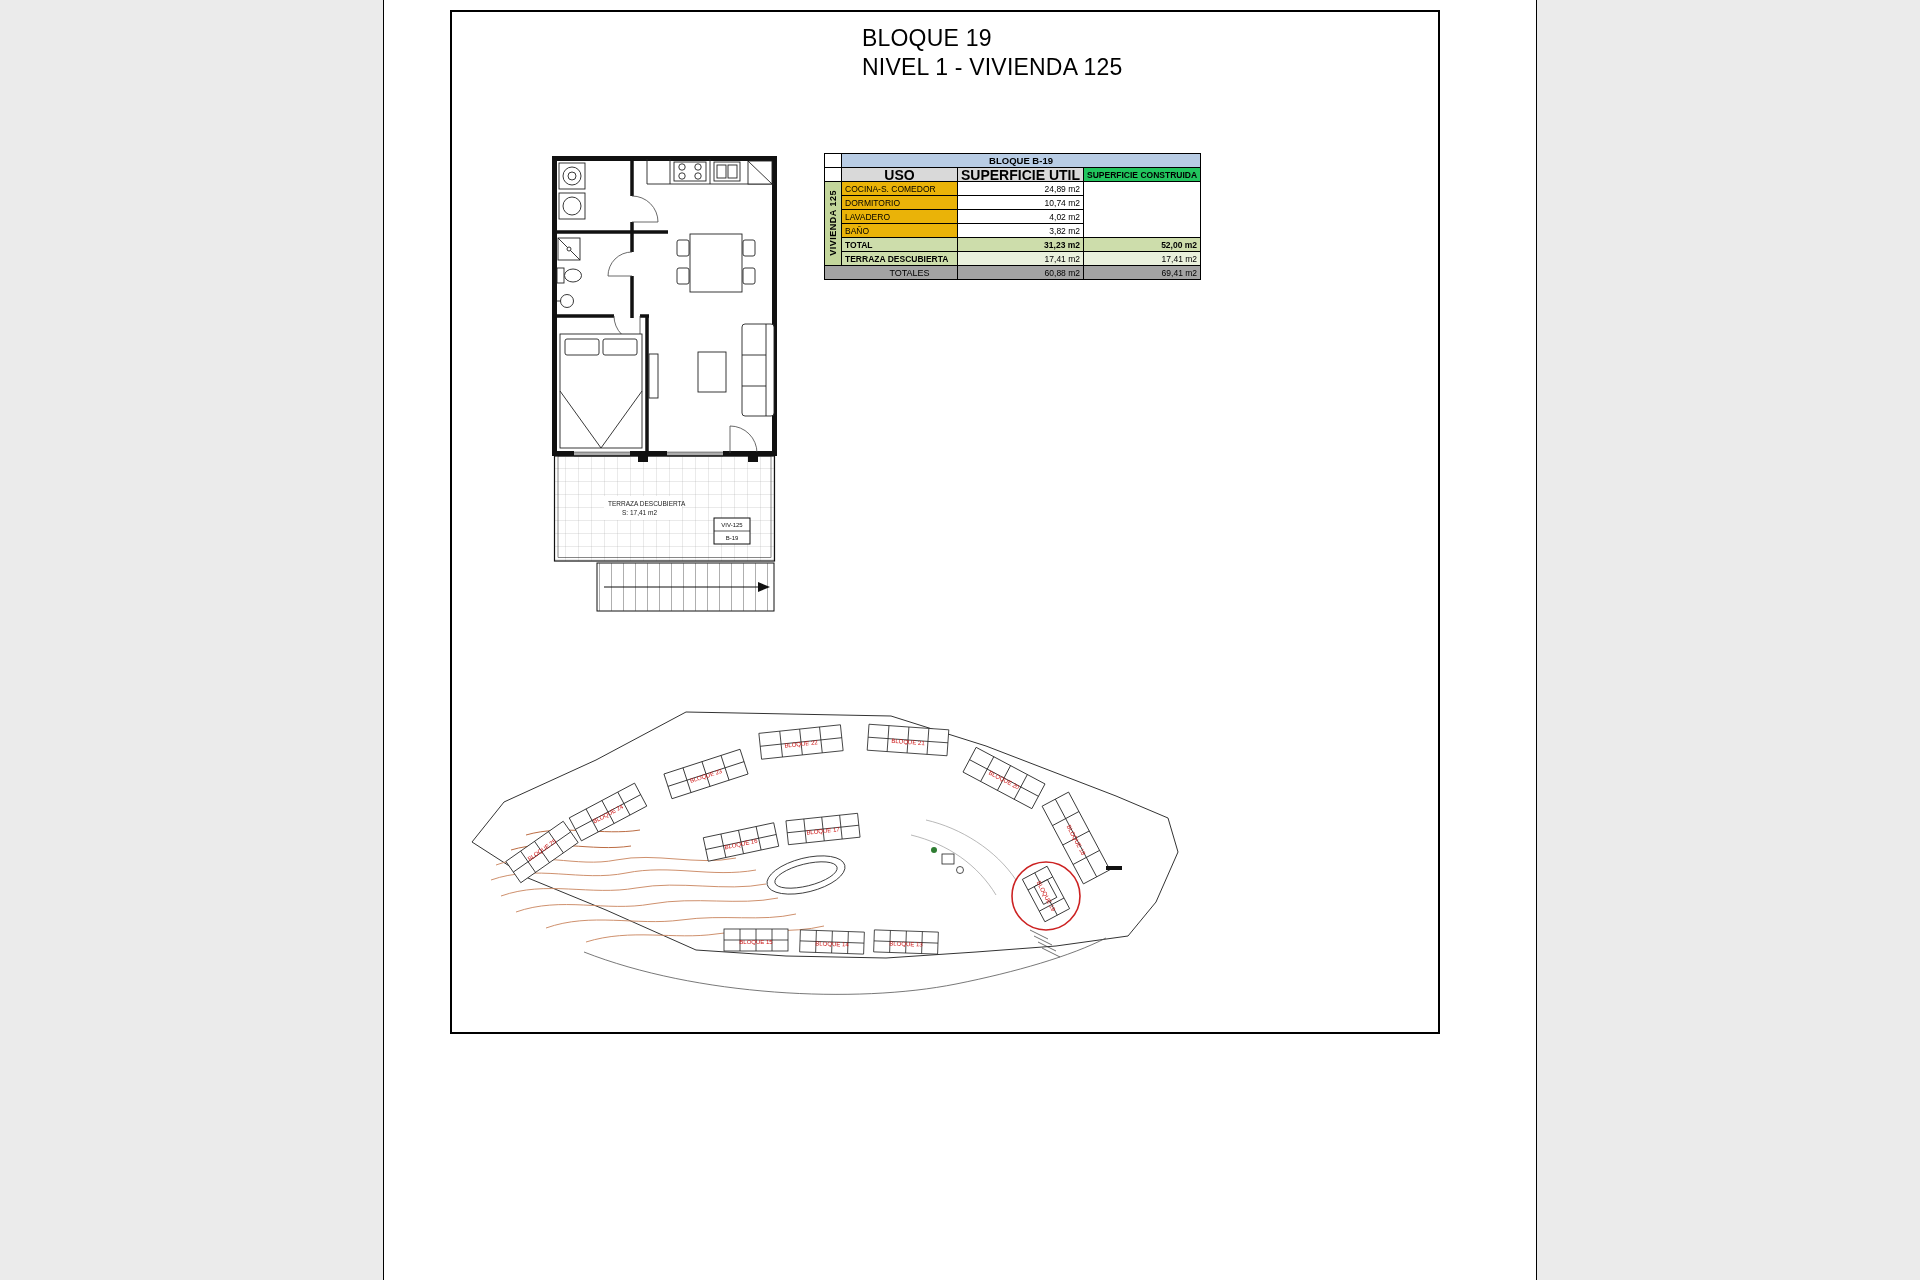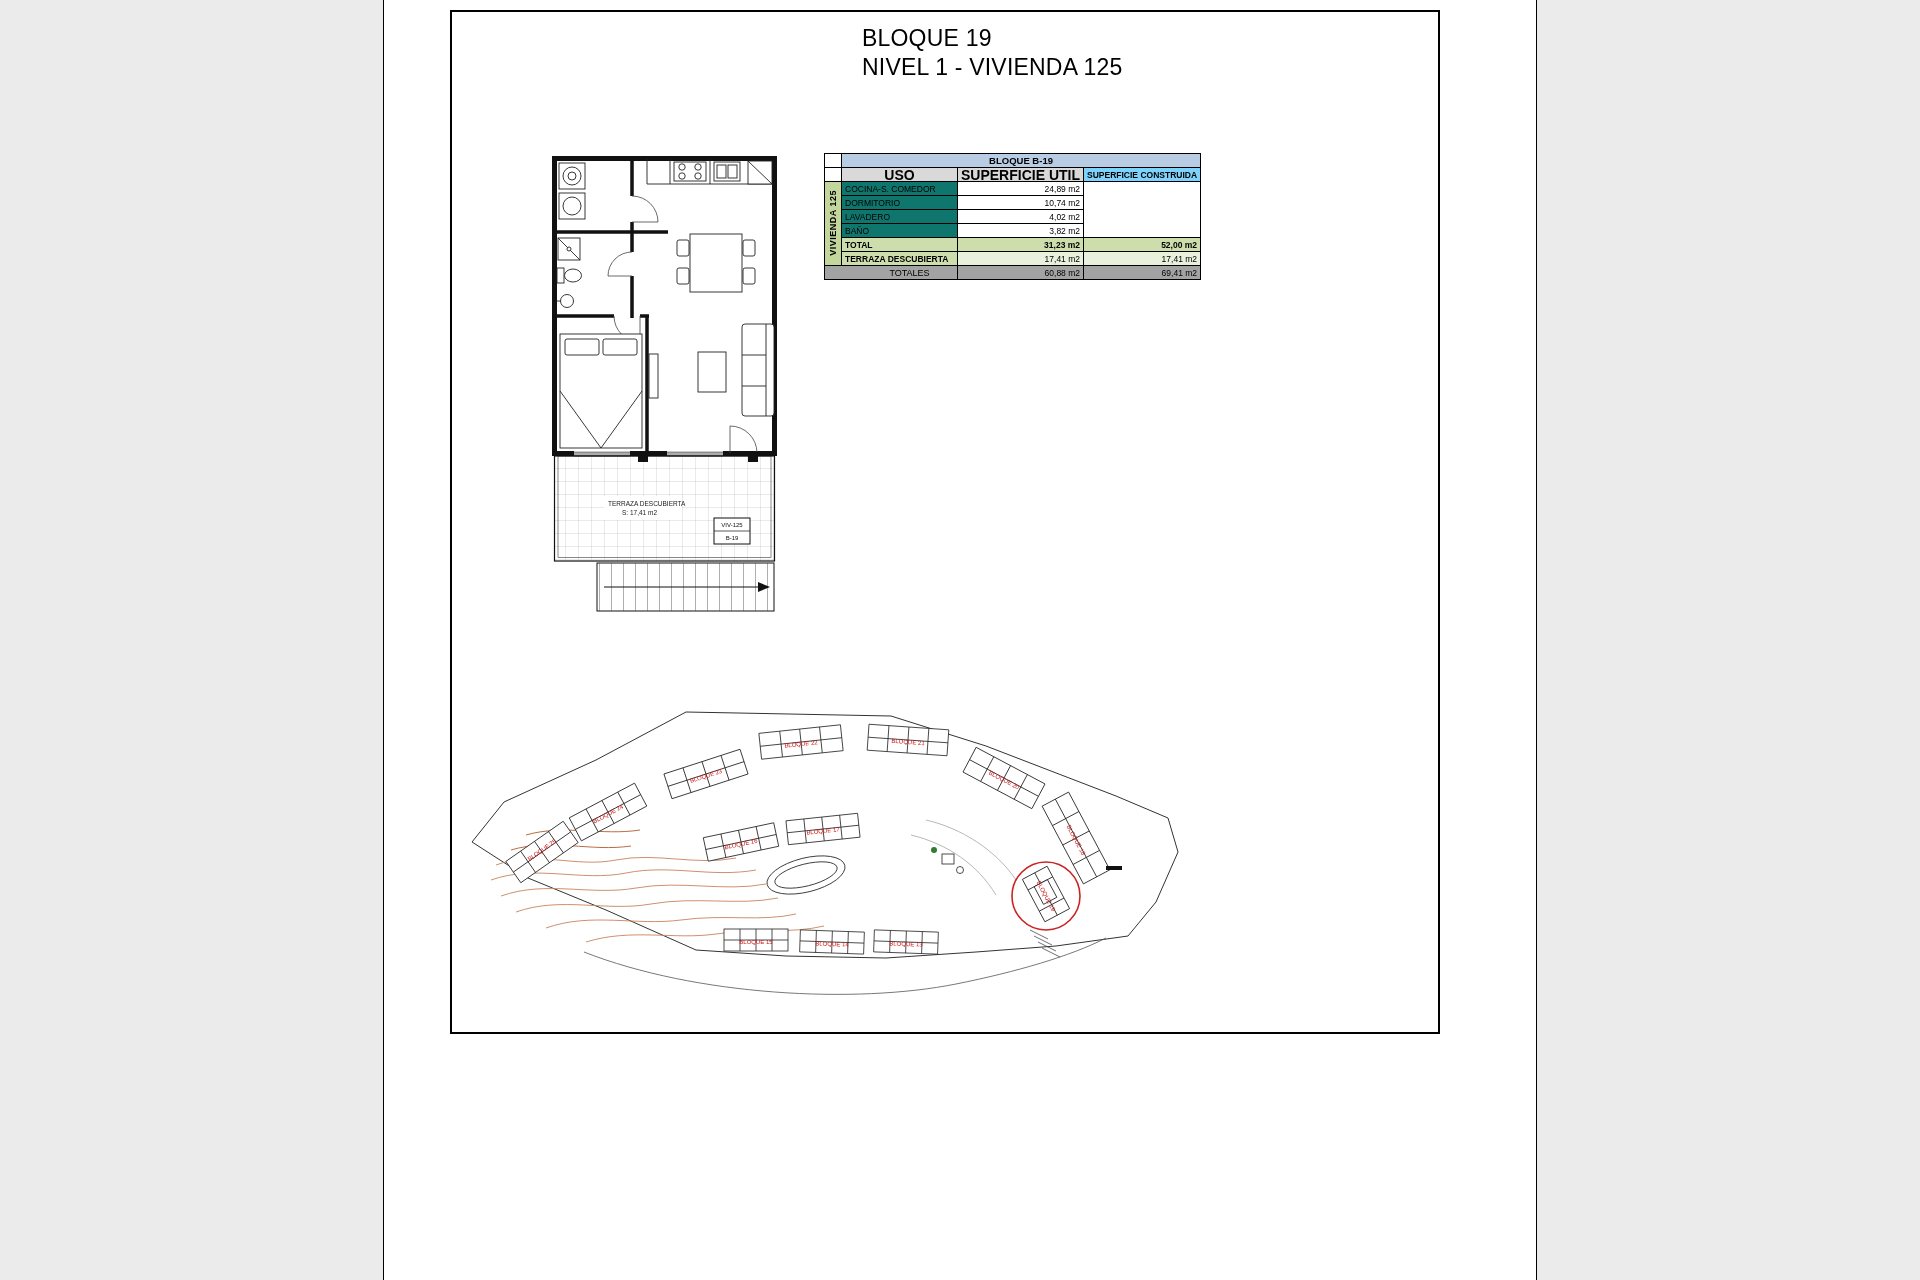--- a/index.html
+++ b/index.html
@@ -27,24 +27,24 @@
     border-collapse:collapse;table-layout:fixed;
     font-size:9px;color:#000;
   }
   table.areas td,table.areas th{
     border:1px solid #000;padding:1px 3px;height:14px;
     overflow:hidden;white-space:nowrap;box-sizing:border-box;
   }
   td.corner{border:none;background:transparent;}
   td.blkhdr{background:#b8cce4;text-align:center;font-weight:bold;font-size:9.5px;height:13px;}
   th.h-gray{background:#d9d9d9;text-align:center;font-weight:bold;font-size:14px;height:24px;white-space:normal;line-height:10px;}
-  th.h-yellow{background:#7dd3fc;text-align:center;font-weight:bold;font-size:8.5px;height:24px;white-space:normal;line-height:10px;}
+  th.h-yellow{background:#22c55e;text-align:center;font-weight:bold;font-size:8.5px;height:24px;white-space:normal;line-height:10px;}
   td.vlabel{background:#c3d69b;text-align:center;vertical-align:middle;padding:0;}
   .vtext{writing-mode:vertical-rl;transform:rotate(180deg);font-weight:bold;font-size:9px;letter-spacing:.5px;display:inline-block;}
-  td.uso{background:#0f766e;text-align:left;font-size:8.5px;}
+  td.uso{background:#eab308;text-align:left;font-size:8.5px;}
   td.val{background:#fff;text-align:right;font-size:8.5px;}
   tr.total td{background:#cdddab;font-weight:bold;}
   tr.terr td.uso{background:#cdddab;font-weight:bold;}
   tr.terr td.val{background:#e9f0dc;}
   tr.totales td{background:#a3a3a3;font-weight:normal;padding-left:40px;}
   td.tlabel{text-align:center;}
   
   svg{position:absolute;overflow:visible;}
   svg text{font-family:"Liberation Sans",sans-serif;}
   .floorplan{left:100px;top:144px;}

